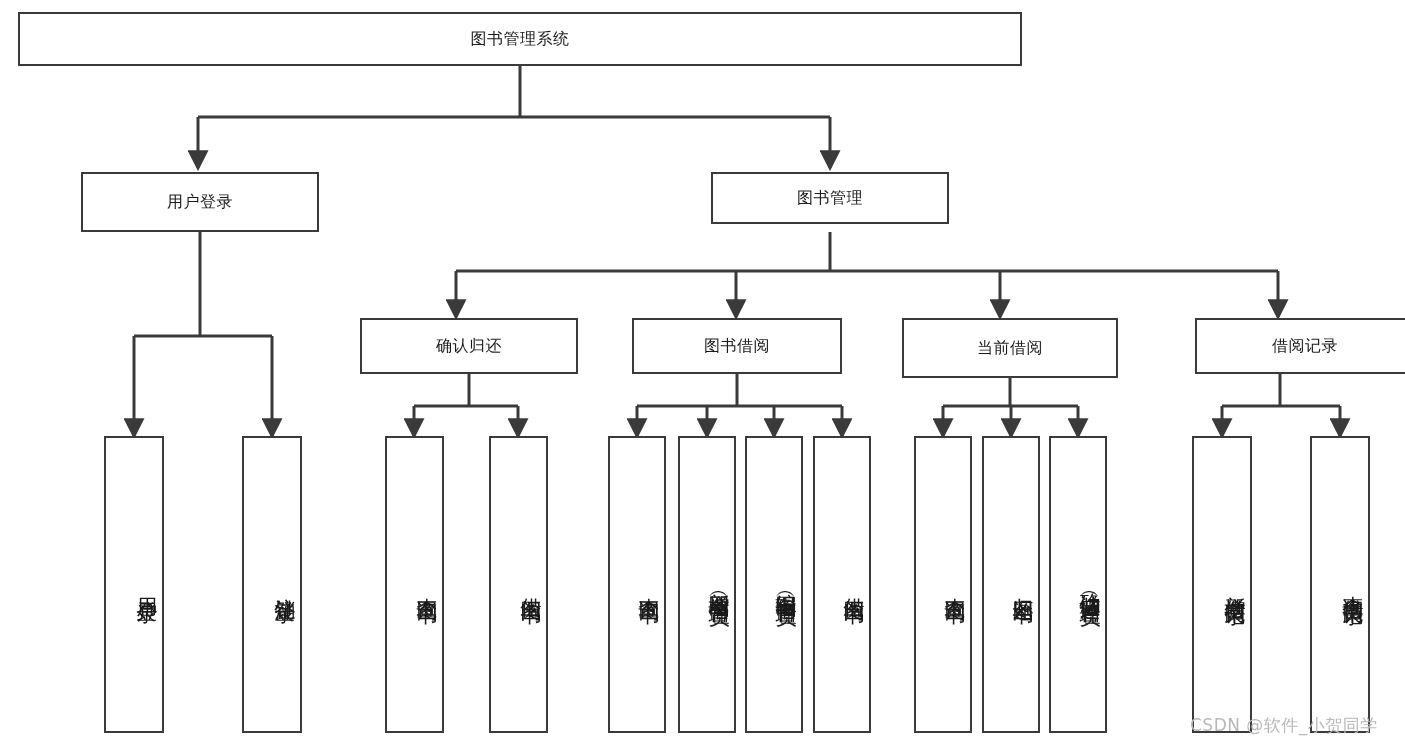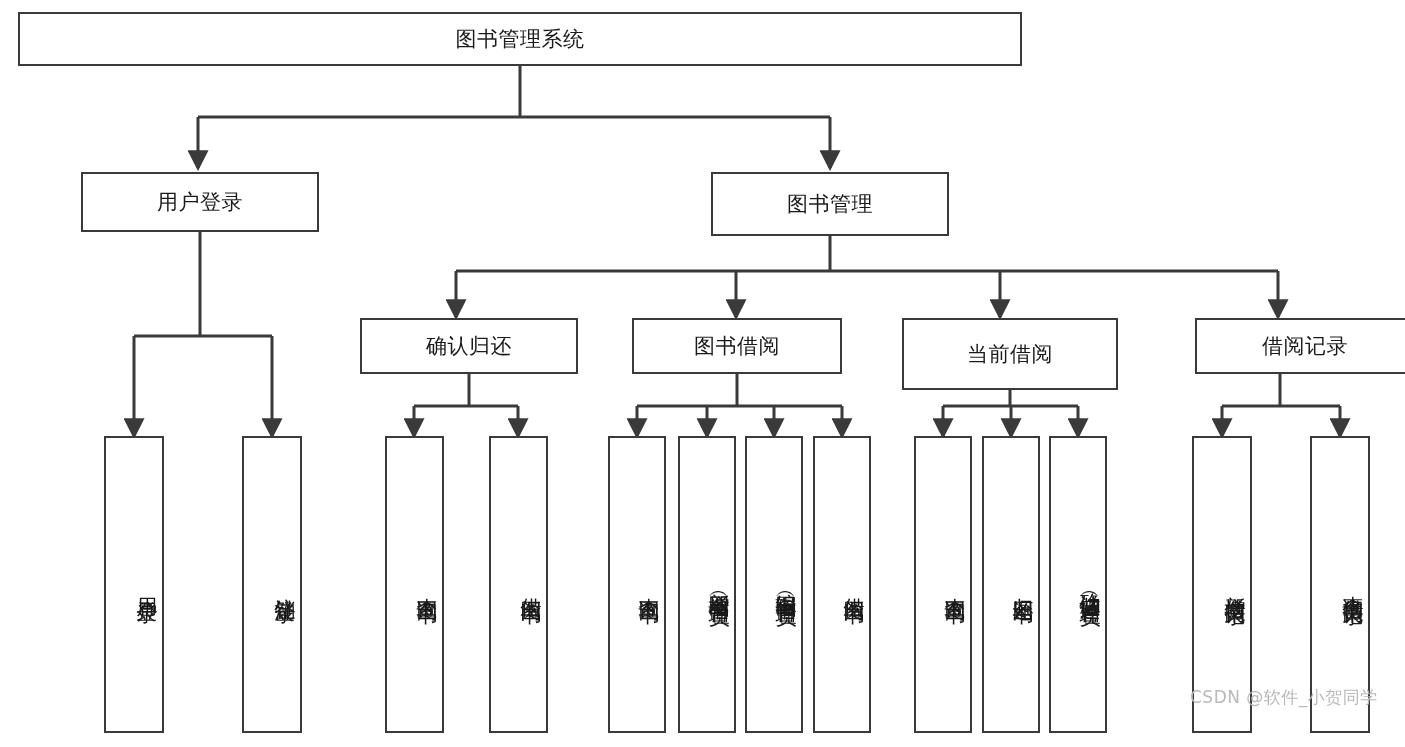--- a/index.html
+++ b/index.html
@@ -30,21 +30,21 @@
     box-sizing: border-box;
     border: 2px solid #3a3a3a;
     background: #ffffff;
     display: flex;
     align-items: center;
     justify-content: center;
     color: #1a1a1a;
     text-align: center;
   }
   .node.horiz {
-    font-size: 21px;
+    font-size: 16px;
     line-height: 1.15;
     letter-spacing: 0.5px;
   }
   .node.vert {
     writing-mode: vertical-rl;
     text-orientation: upright;
     font-size: 21px;
     line-height: 1.45;
     letter-spacing: 2px;
     padding: 12px 0;
@@ -120,33 +120,33 @@
   </svg>
 
   <div class="node horiz" style="left:18px; top:12px; width:1004px; height:54px;">
     <span>图书管理系统</span>
   </div>
 
   <div class="node horiz" style="left:81px; top:172px; width:238px; height:60px;">
     <span>用户登录</span>
   </div>
 
-  <div class="node horiz" style="left:711px; top:172px; width:238px; height:64px;">
+  <div class="node horiz" style="left:711px; top:172px; width:238px; height:52px;">
     <span>图书管理</span>
   </div>
 
   <div class="node horiz" style="left:360px; top:318px; width:218px; height:56px;">
     <span>确认归还</span>
   </div>
 
   <div class="node horiz" style="left:632px; top:318px; width:210px; height:56px;">
     <span>图书借阅</span>
   </div>
 
-  <div class="node horiz" style="left:902px; top:318px; width:216px; height:72px;">
+  <div class="node horiz" style="left:902px; top:318px; width:216px; height:60px;">
     <span>当前借阅</span>
   </div>
 
   <div class="node horiz" style="left:1170px; top:318px; width:220px; height:56px;margin-left:25px;">
     <span>借阅记录</span>
   </div>
 
   <div class="node vert" style="left:104px; top:436px; width:60px; height:297px;">
     <span>用户登录</span>
   </div>
@@ -192,15 +192,15 @@
   </div>
 
   <div class="node vert" style="left:1192px; top:436px; width:60px; height:297px;">
     <span>新增借阅记录</span>
   </div>
 
   <div class="node vert" style="left:1310px; top:436px; width:60px; height:297px;">
     <span>查询借阅记录</span>
   </div>
 
-  <div class="watermark" style="left:1190px; top:686px;">CSDN @软件_小贺同学</div>
+  <div class="watermark" style="left:1190px; top:714px;">CSDN @软件_小贺同学</div>
 
 </div>
 
 </body></html>

